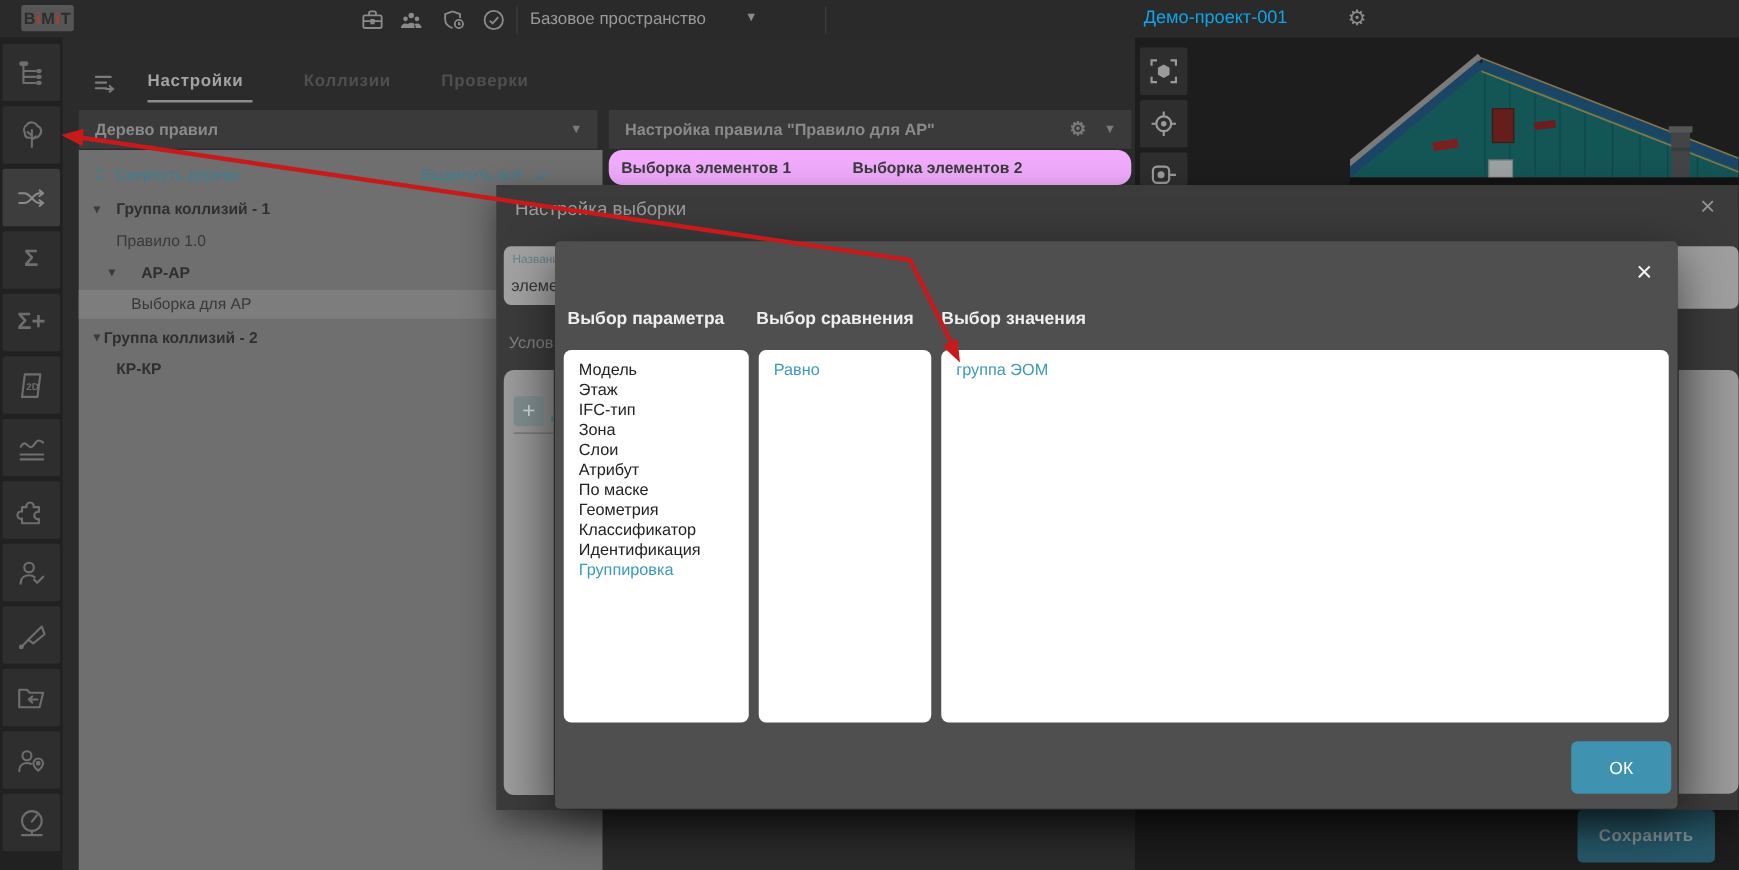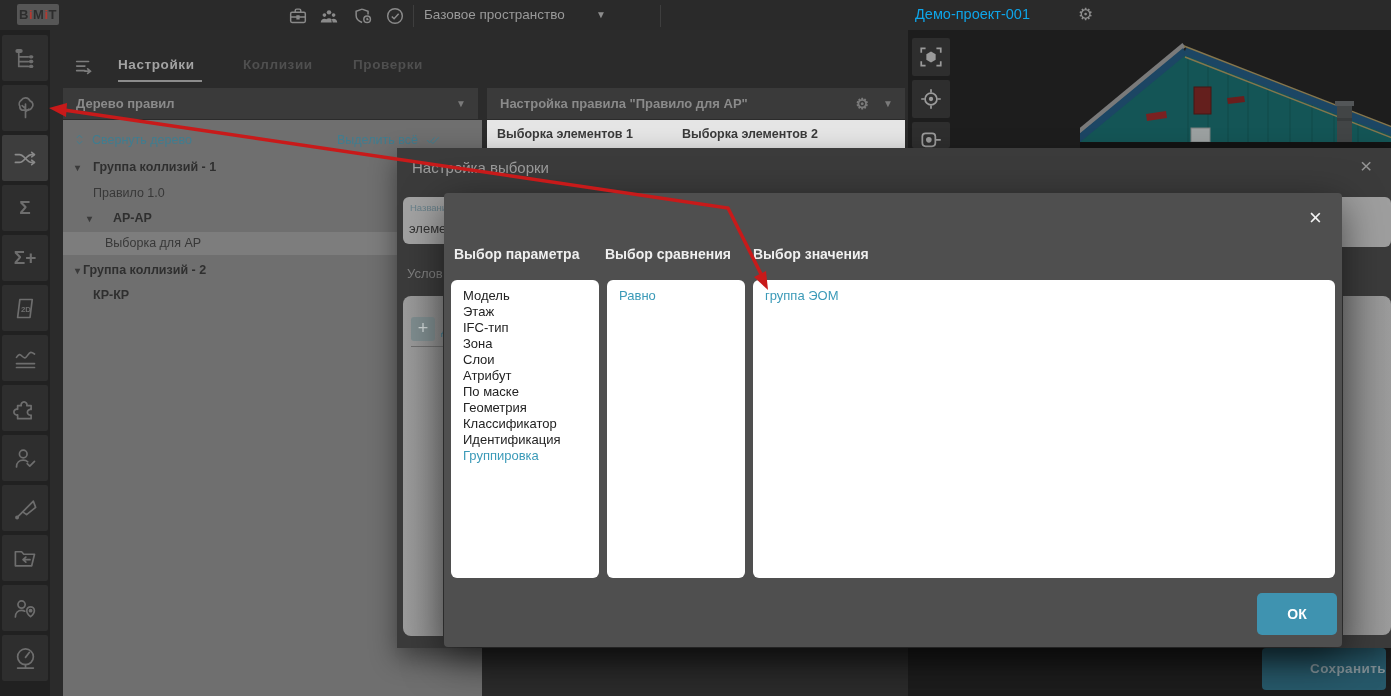--- a/index.html
+++ b/index.html
@@ -53,21 +53,21 @@
     vertical-align:-2px; margin-right:6px; }
   #select-all { left:274px; top:13px; font-size:12.5px; }
   #select-all svg { width:17px; height:13px; stroke:#3f7d90; fill:none; stroke-width:1.8; vertical-align:-2px; margin-left:4px; }
   .tree-row { position:absolute; left:0; width:100%; height:23px; font-size:12.5px; line-height:23px; color:#383838; }
   .tree-row.group { font-weight:bold; color:#2f2f2f; }
   .tree-row.sel { background:#7d7d7d; }
   .tri { position:absolute; font-size:10px; color:#3a3a3a; top:0; }
   .tree-label { position:absolute; top:0; }
 
   
-  #rule-tabs { left:437px; top:90px; width:418px; height:28px; background:#e5e5e5; }
+  #rule-tabs { left:437px; top:90px; width:418px; height:28px; background:#f0abfc;border-radius:11px; }
   .rule-tab { top:7px; font-size:12.5px; font-weight:bold; color:#3a3a3a; }
 
   
   #viewport { left:908px; top:30px; width:483px; height:666px; background:#1d1d1d; }
   #building { left:172px; top:0; width:311px; height:118px; overflow:hidden; }
   .vp-tile { position:absolute; left:4px; width:38px; height:38px; background:#2e2e2e; border-radius:2px;
     display:flex; align-items:center; justify-content:center; overflow:hidden; }
   .vp-tile svg { width:26px; height:26px; stroke:#9a9a9a; fill:none; stroke-width:1.6; }
 
   
@@ -81,34 +81,34 @@
   #name-value { position:absolute; left:6px; top:24px; font-size:13px; color:#333; white-space:nowrap; }
   #cond-label { left:10px; top:118px; width:36px; overflow:hidden; font-size:13px; color:#7f7f7f; white-space:nowrap; }
   #cond-box-l { left:6px; top:148px; width:40px; height:340px; border-radius:8px 0 0 8px;
     background:linear-gradient(to right,#9c9c9c,#8b8b8b); overflow:hidden; }
   #cond-box-r { left:946px; top:148px; width:48px; height:339px; border-radius:0 8px 8px 0;
     background:linear-gradient(to left,#9c9c9c,#858585); }
   #add-btn { position:absolute; left:8px; top:21px; width:24px; height:24px; background:#7e8c8e;
     border-radius:3px; color:#cfd6d6; font-size:18px; text-align:center; line-height:23px; }
   #add-label { position:absolute; left:38px; top:26px; font-size:13px; color:#4d7f8f; white-space:nowrap; }
   #add-underline { position:absolute; left:8px; top:50px; width:36px; height:1px; background:#6e6e6e; }
-  #save-btn { left:1262px; top:648px; width:124px; height:42px; background:#27596a; border-radius:4px;
-    color:#87979d; font-size:13.5px; font-weight:bold; text-align:right; line-height:42px; letter-spacing:.4px; z-index:4; }
+  #save-btn { left:1262px; top:648px; width:110px; height:42px; background:#27596a; border-radius:4px;
+    color:#87979d; font-size:13.5px; font-weight:bold; text-align:center; line-height:42px; letter-spacing:.4px; z-index:4; }
 
   
   #dialog { left:444px; top:193px; width:898px; height:454px; background:#4f4f4f; border-radius:4px;
     box-shadow:0 12px 40px rgba(0,0,0,.55); z-index:6; }
   #dialog-close { left:865px; top:12px; font-size:22px; color:#f2f2f2; }
   .col-head { top:53px; font-size:14px; font-weight:bold; color:#efefef; }
   .listbox { position:absolute; top:87px; height:298px; background:#ffffff; border-radius:6px;
     padding:8px 12px; font-size:13px; color:#222; line-height:16px; }
   .listbox .item { display:block; }
   .listbox .item.sel-val { color:#3b9ab8; }
   #ok-btn { left:813px; top:400px; width:80px; height:42px; background:#3f93b0; border-radius:5px;
-    color:#fff; font-size:14px; font-weight:bold; text-align:center; line-height:42px; }
+    color:#fff; font-size:14px; font-weight:normal; text-align:center; line-height:42px; }
 
   
   #arrow-overlay { left:0; top:0; width:1391px; height:696px; z-index:9; pointer-events:none; }
 </style>
 </head>
 <body>
 
 <div id="app">
 
   <div id="topbar" class="abs">

